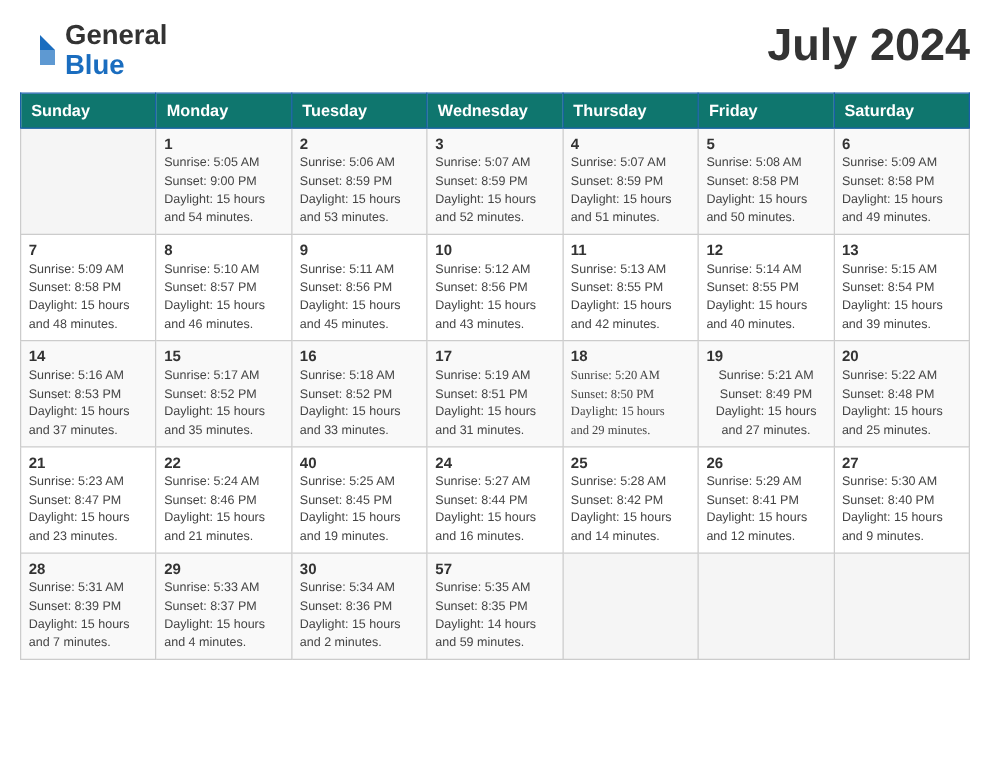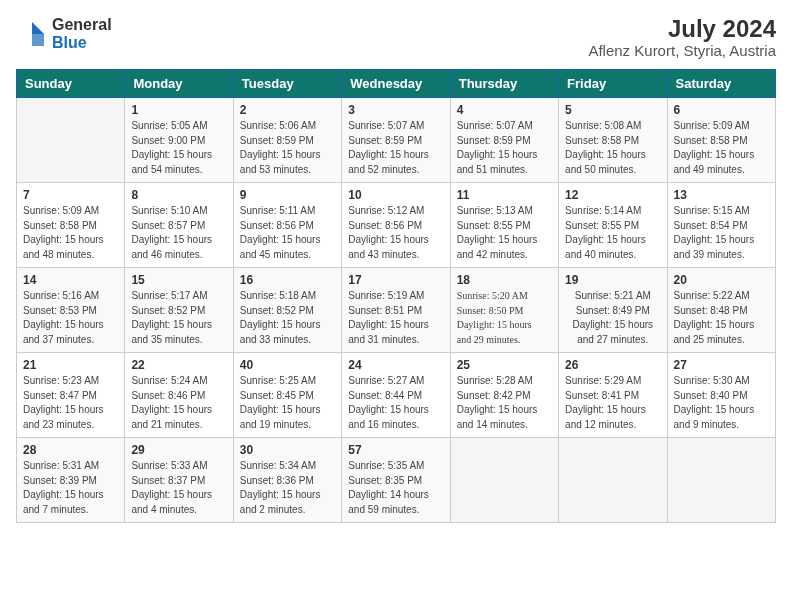--- a/index.html
+++ b/index.html
@@ -15,35 +15,35 @@
       justify-content: space-between;
       align-items: flex-start;
       margin-bottom: 10px;
     }
     .logo {
       display: flex;
       align-items: center;
       gap: 4px;
     }
     .logo-text {
-      font-size: 16px;
+      font-size: 22px;
       font-weight: bold;
       line-height: 1.1;
     }
     .logo-text .general { color: #333; }
     .logo-text .blue { color: #1a6dbf; }
     .logo-icon {
       width: 32px;
       height: 32px;
     }
     .title-block {
       text-align: right;
     }
     .month-year {
-      font-size: 24px;
+      font-size: 36px;
       font-weight: bold;
       color: #333;
       line-height: 1.1;
     }
     .location {
       font-size: 15px;
       color: #555;
     }
     .calendar {
       width: 100%;
@@ -99,21 +99,20 @@
       <polygon points="20,5 35,20 20,20" fill="#1a6dbf"></polygon>
       <polygon points="20,20 35,20 35,35 20,35" fill="#1a6dbf" opacity="0.7"></polygon>
     </svg>
     <div class="logo-text">
       <span class="general">General</span><br>
       <span class="blue">Blue</span>
     </div>
   </div>
   <div class="title-block">
     <div class="month-year">July 2024</div>
-    <div class="location">Aflenz Kurort, Styria, Austria</div>
   </div>
 </div>
 
 <table class="calendar">
   <thead>
     <tr>
     <th>Sunday</th>
         <th>Monday</th>
         <th>Tuesday</th>
         <th>Wednesday</th>

